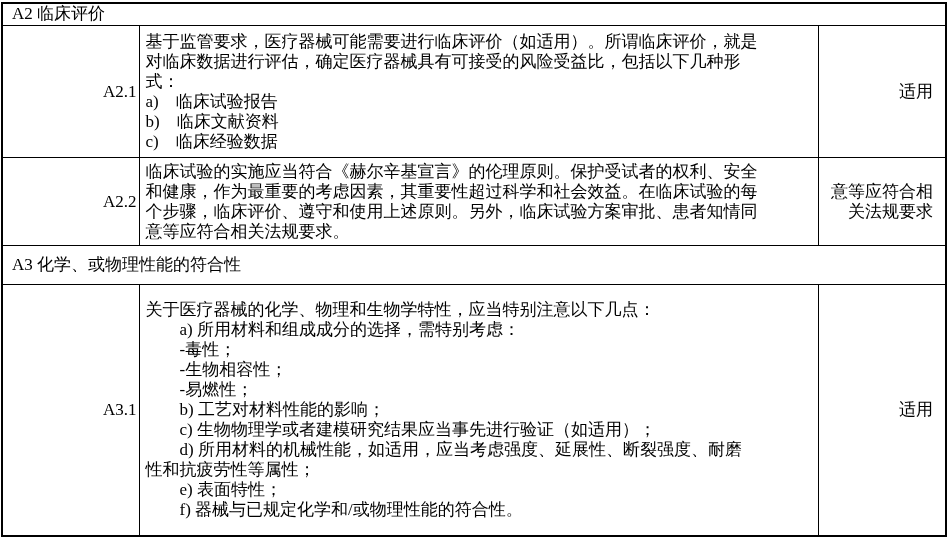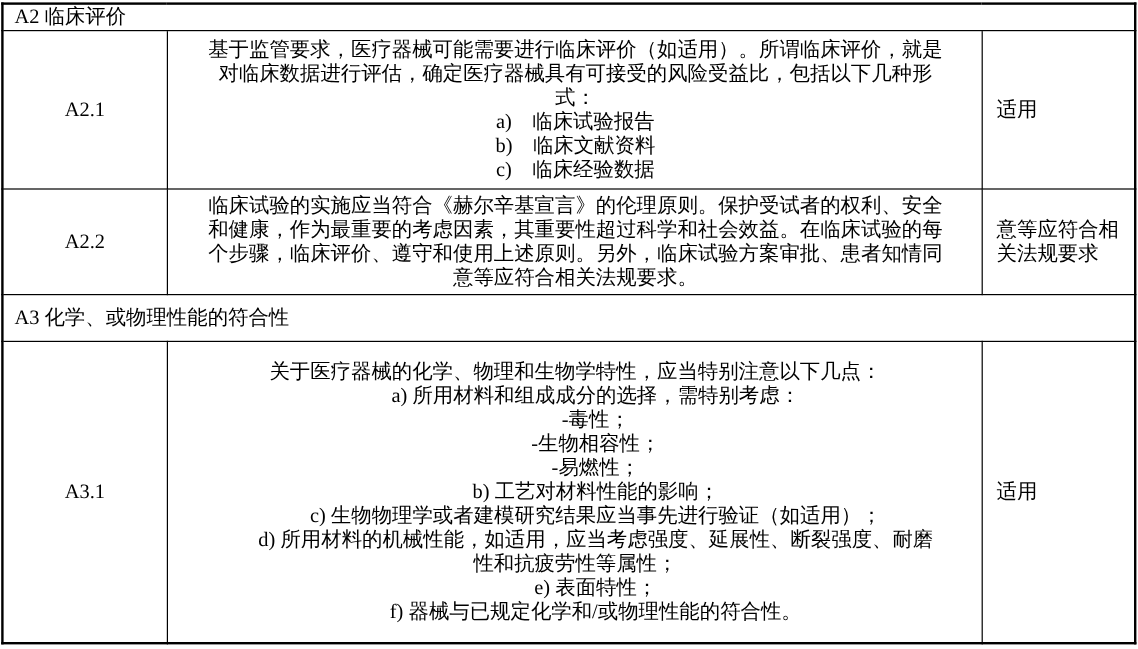--- a/index.html
+++ b/index.html
@@ -34,30 +34,30 @@
     padding: 0 4px 1px 9px;
     white-space: nowrap;
   }
   tr.sec-a2 { height: 20px; margin-left: 20px; }
   tr.sec-a3 { height: 39px; }
   
   tr.row-a21 { height: 132px; }
   tr.row-a22 { height: 88px; }
   tr.row-a31 { height: 251px; }
   td.id-cell {
-    text-align: center;
+    text-align: right;
     padding: 2px;
   }
   td.content-cell {
     padding: 3px 4px 3px 6px;
     white-space: pre-line;
-    text-align: center;
+    text-align: left;
   }
   td.app-cell {
-    text-align: left;
+    text-align: right;
     padding: 2px 12px;
   }
 </style>
 </head>
 <body>
 
 <table class="doc-table">
   <colgroup>
     <col style="width:137px">
     <col style="width:679px">

